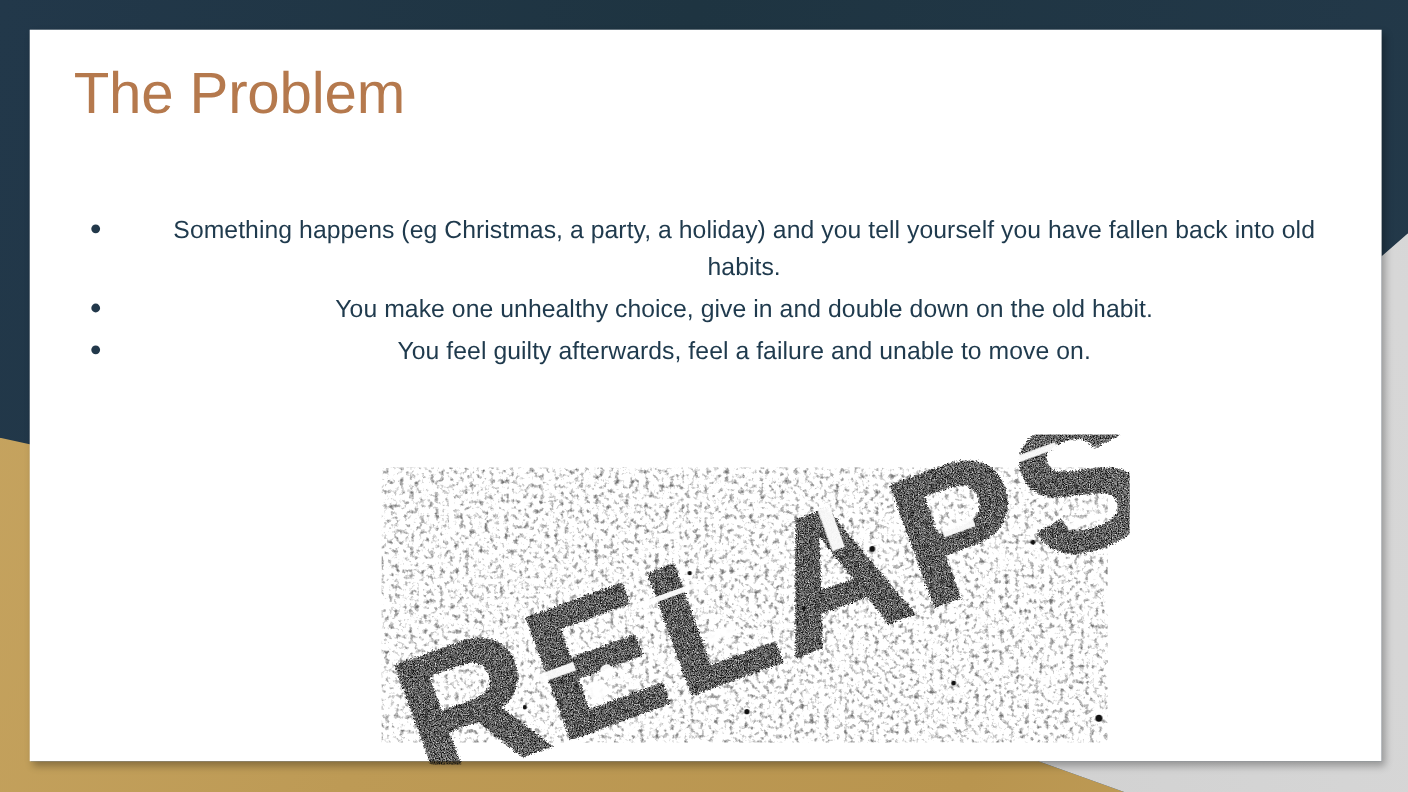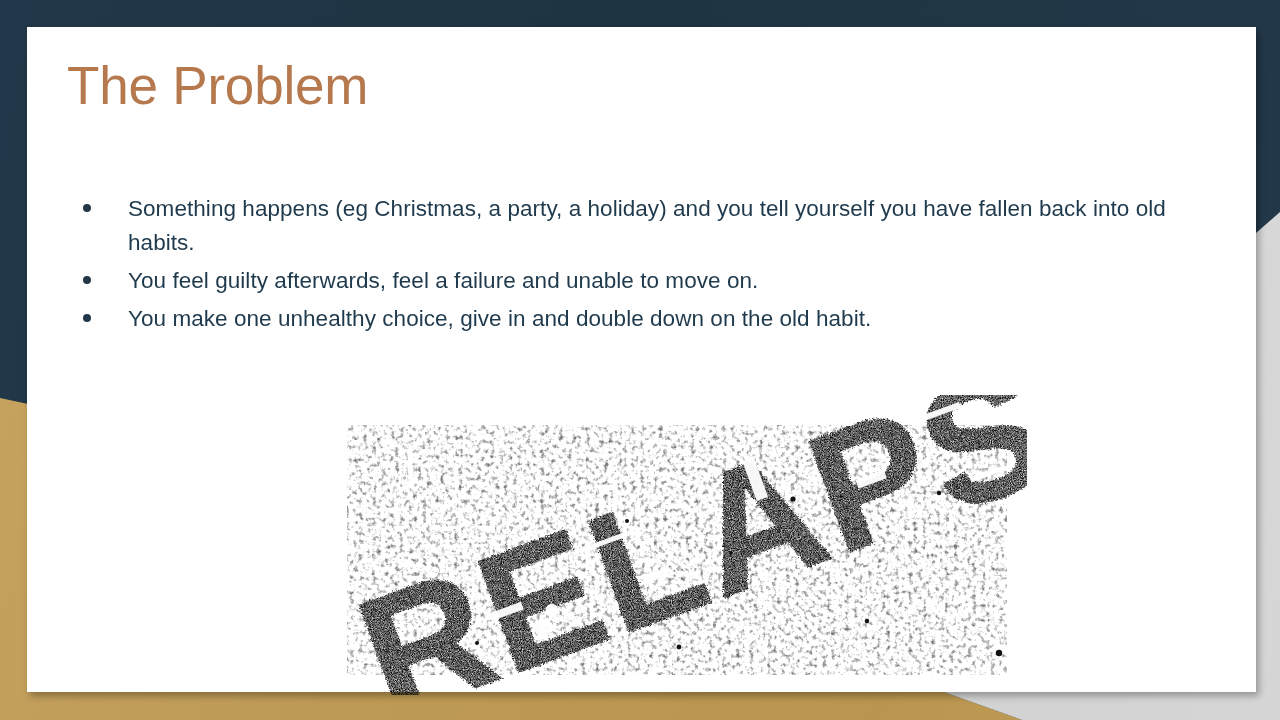--- a/index.html
+++ b/index.html
@@ -56,20 +56,21 @@
     color:#b5794d;
     font-family:"Liberation Sans", sans-serif;
     white-space:nowrap;
   }
 
   
   .bullets {
     position:absolute;
     left:48px; top:165px;
     width:1150px;
+    text-align:center;
   }
   .bullet-row {
     display:flex;
     align-items:flex-start;
     margin-bottom:4px;
   }
   .bullet-dot {
     flex:0 0 auto;
     width:53px;
     padding-top:12px;
@@ -124,26 +125,26 @@
 
     <div class="bullets">
 
       <div class="bullet-row">
         <div class="bullet-dot"><span></span></div>
         <div class="bullet-text">Something happens (eg Christmas, a party, a holiday) and you tell yourself you have fallen back into old habits.</div>
       </div>
 
       <div class="bullet-row">
         <div class="bullet-dot"><span></span></div>
-        <div class="bullet-text">You feel guilty afterwards, feel a failure and unable to move on.</div>
+        <div class="bullet-text">You make one unhealthy choice, give in and double down on the old habit.</div>
       </div>
 
       <div class="bullet-row">
         <div class="bullet-dot"><span></span></div>
-        <div class="bullet-text">You make one unhealthy choice, give in and double down on the old habit.</div>
+        <div class="bullet-text">You feel guilty afterwards, feel a failure and unable to move on.</div>
       </div>
 
 
     </div>
 
     <div class="stamp-wrap">
       <div class="stamp">
         <svg viewBox="0 0 700 300" xmlns="http://www.w3.org/2000/svg" aria-hidden="true">
           <defs>
 

